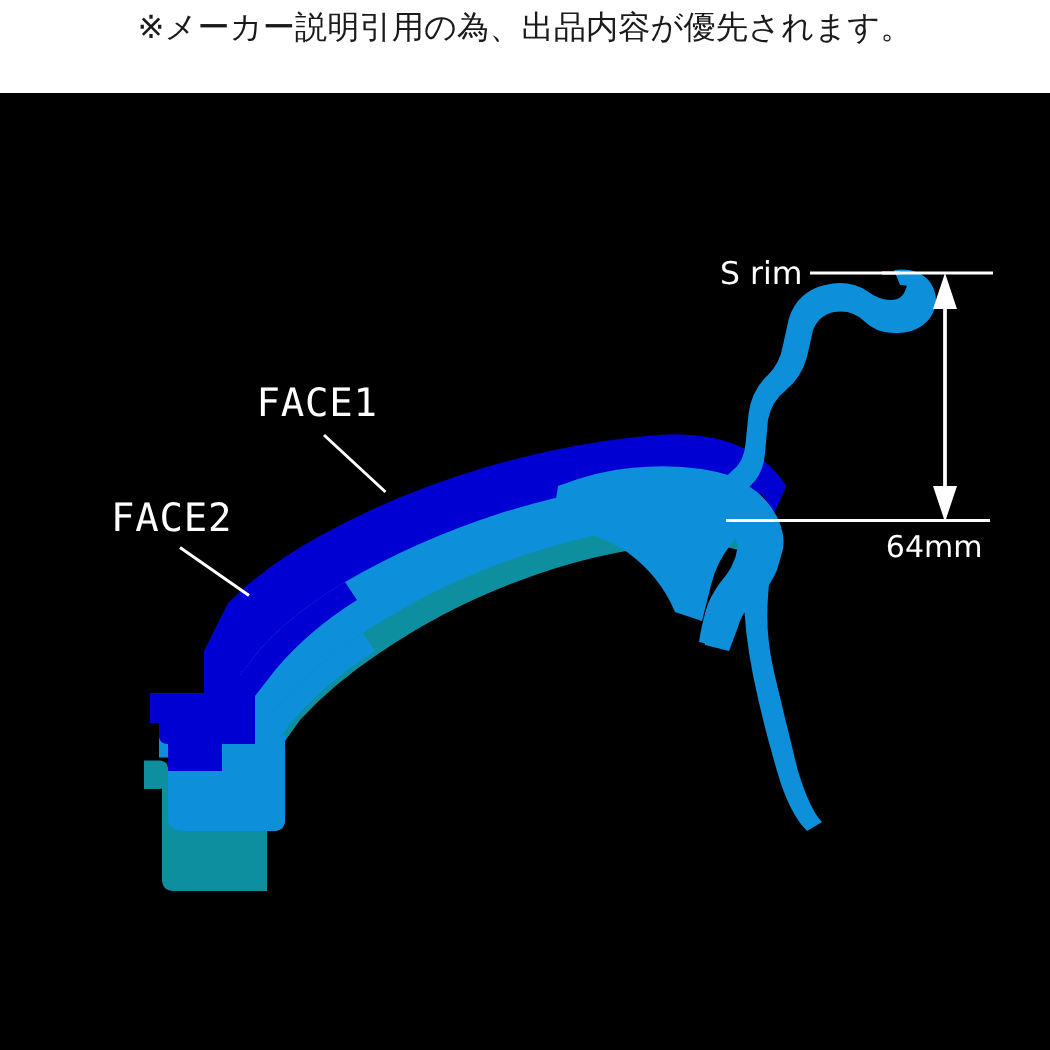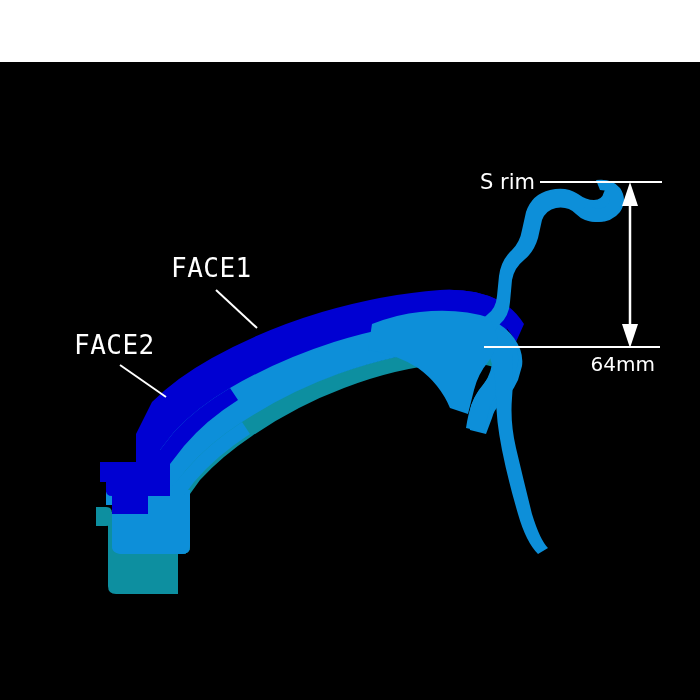--- a/index.html
+++ b/index.html
@@ -63,20 +63,23 @@
   .dim-text {
     font-family: "DejaVu Sans", "Liberation Sans", sans-serif;
     fill: #ffffff;
   }
 </style>
 </head>
 <body>
 
 <div id="page">
 
+  <div id="notice-bar">
+    <div id="notice-text">※メーカー説明引用の為、出品内容が優先されます。</div>
+  </div>
 
   <div id="diagram-panel">
 
     <svg id="wheel-svg" viewBox="0 0 700 638" xmlns="http://www.w3.org/2000/svg">
 
       <rect x="0" y="0" width="700" height="638" fill="#000000"></rect>
 
       <path fill="#0d8fa0" d="M 118,404 L 126,404 Q 132,404 132,410 L 132,418 Q 132,424 126,424
                L 118,424 L 118,440 L 112,440 L 112,468 L 118,468
                L 118,470 L 146,470 L 146,418 L 158,406 L 172,394

